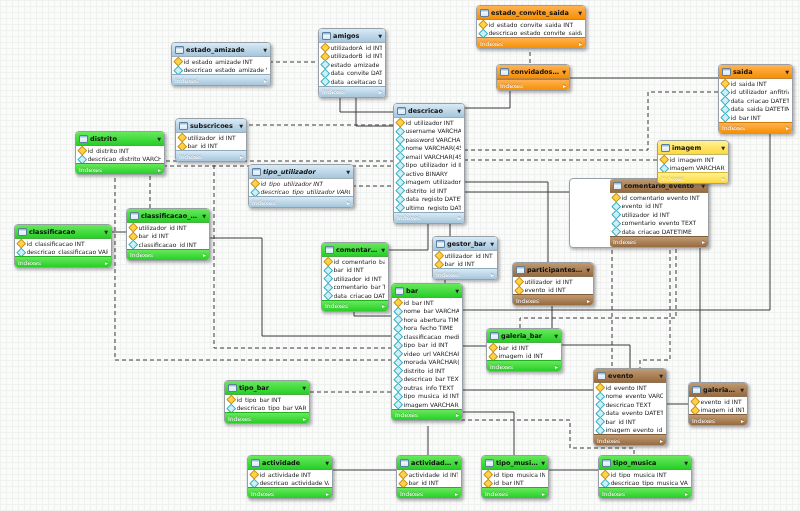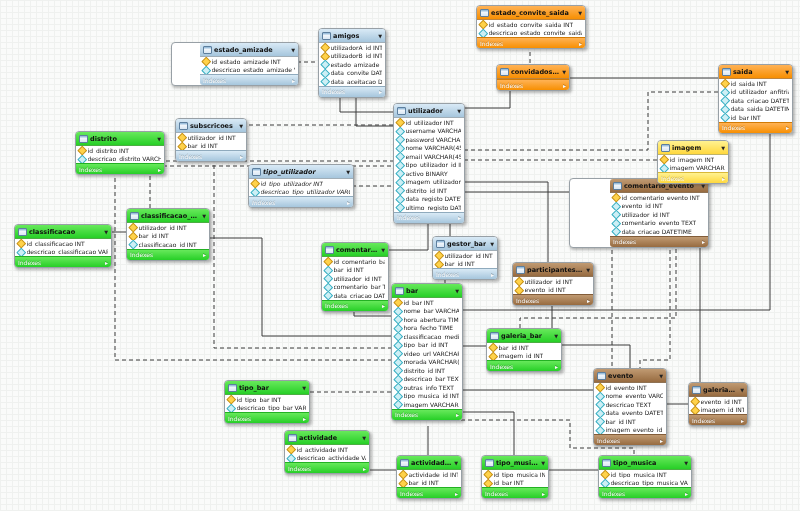--- a/index.html
+++ b/index.html
@@ -81,21 +81,21 @@
       <polyline points="593,390 461,390"></polyline>
       <polyline points="665,404 688,404"></polyline>
       <polyline points="391,392 308,392" class="dashed"></polyline>
       <polyline points="428,426 428,455"></polyline>
       <polyline points="331,470 396,470"></polyline>
       <polyline points="461,412 514,412 514,455"></polyline>
       <polyline points="598,470 547,470"></polyline>
       <polyline points="461,420 570,420 570,448 634,448 634,455" class="dashed"></polyline>
     </svg>
   <div id="tables">
-      <div class="tbl blue" style="left: 171px; top: 42px; width: 98px; padding-left: 28px;">
+      <div class="tbl blue" style="left: 171px; top: 42px; width: 98px;">
         <div class="hd">
           <span class="tico"></span>
           <span class="ttl">estado_amizade</span>
           <span class="arr">▼</span>
         </div>
         <div class="row">
           <span class="ic pk"></span>
           <span class="ftx">id_estado_amizade INT</span>
         </div>
         <div class="row">
@@ -195,21 +195,21 @@
           <span class="ftx">id_bar INT</span>
         </div>
         <div class="ft">
           <span>Indexes</span>
           <span class="arr2">▸</span>
         </div>
       </div>
       <div class="tbl blue" style="left: 393px; top: 103px; width: 70px;">
         <div class="hd">
           <span class="tico"></span>
-          <span class="ttl">utilizador</span>
+          <span class="ttl">descricao</span>
           <span class="arr">▼</span>
         </div>
         <div class="row">
           <span class="ic pk"></span>
           <span class="ftx">id_utilizador INT</span>
         </div>
         <div class="row">
           <span class="ic col"></span>
           <span class="ftx">username VARCHAR(45)</span>
         </div>
@@ -620,21 +620,21 @@
         </div>
         <div class="row">
           <span class="ic col"></span>
           <span class="ftx">descricao_tipo_bar VARCHAR(45)</span>
         </div>
         <div class="ft">
           <span>Indexes</span>
           <span class="arr2">▸</span>
         </div>
       </div>
-      <div class="tbl green" style="left: 247px; top: 430px; width: 84px; margin-left: 37px;">
+      <div class="tbl green" style="left: 247px; top: 455px; width: 84px;">
         <div class="hd">
           <span class="tico"></span>
           <span class="ttl">actividade</span>
           <span class="arr">▼</span>
         </div>
         <div class="row">
           <span class="ic pk"></span>
           <span class="ftx">id_actividade INT</span>
         </div>
         <div class="row">

